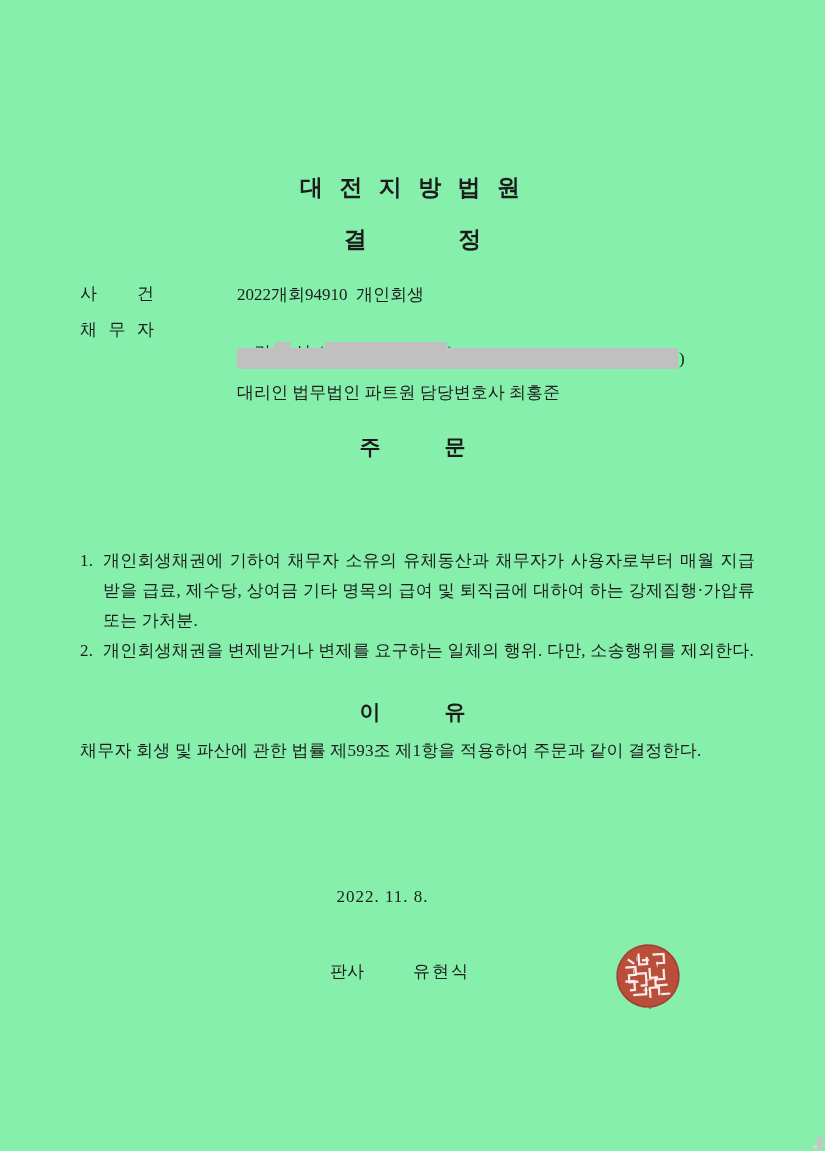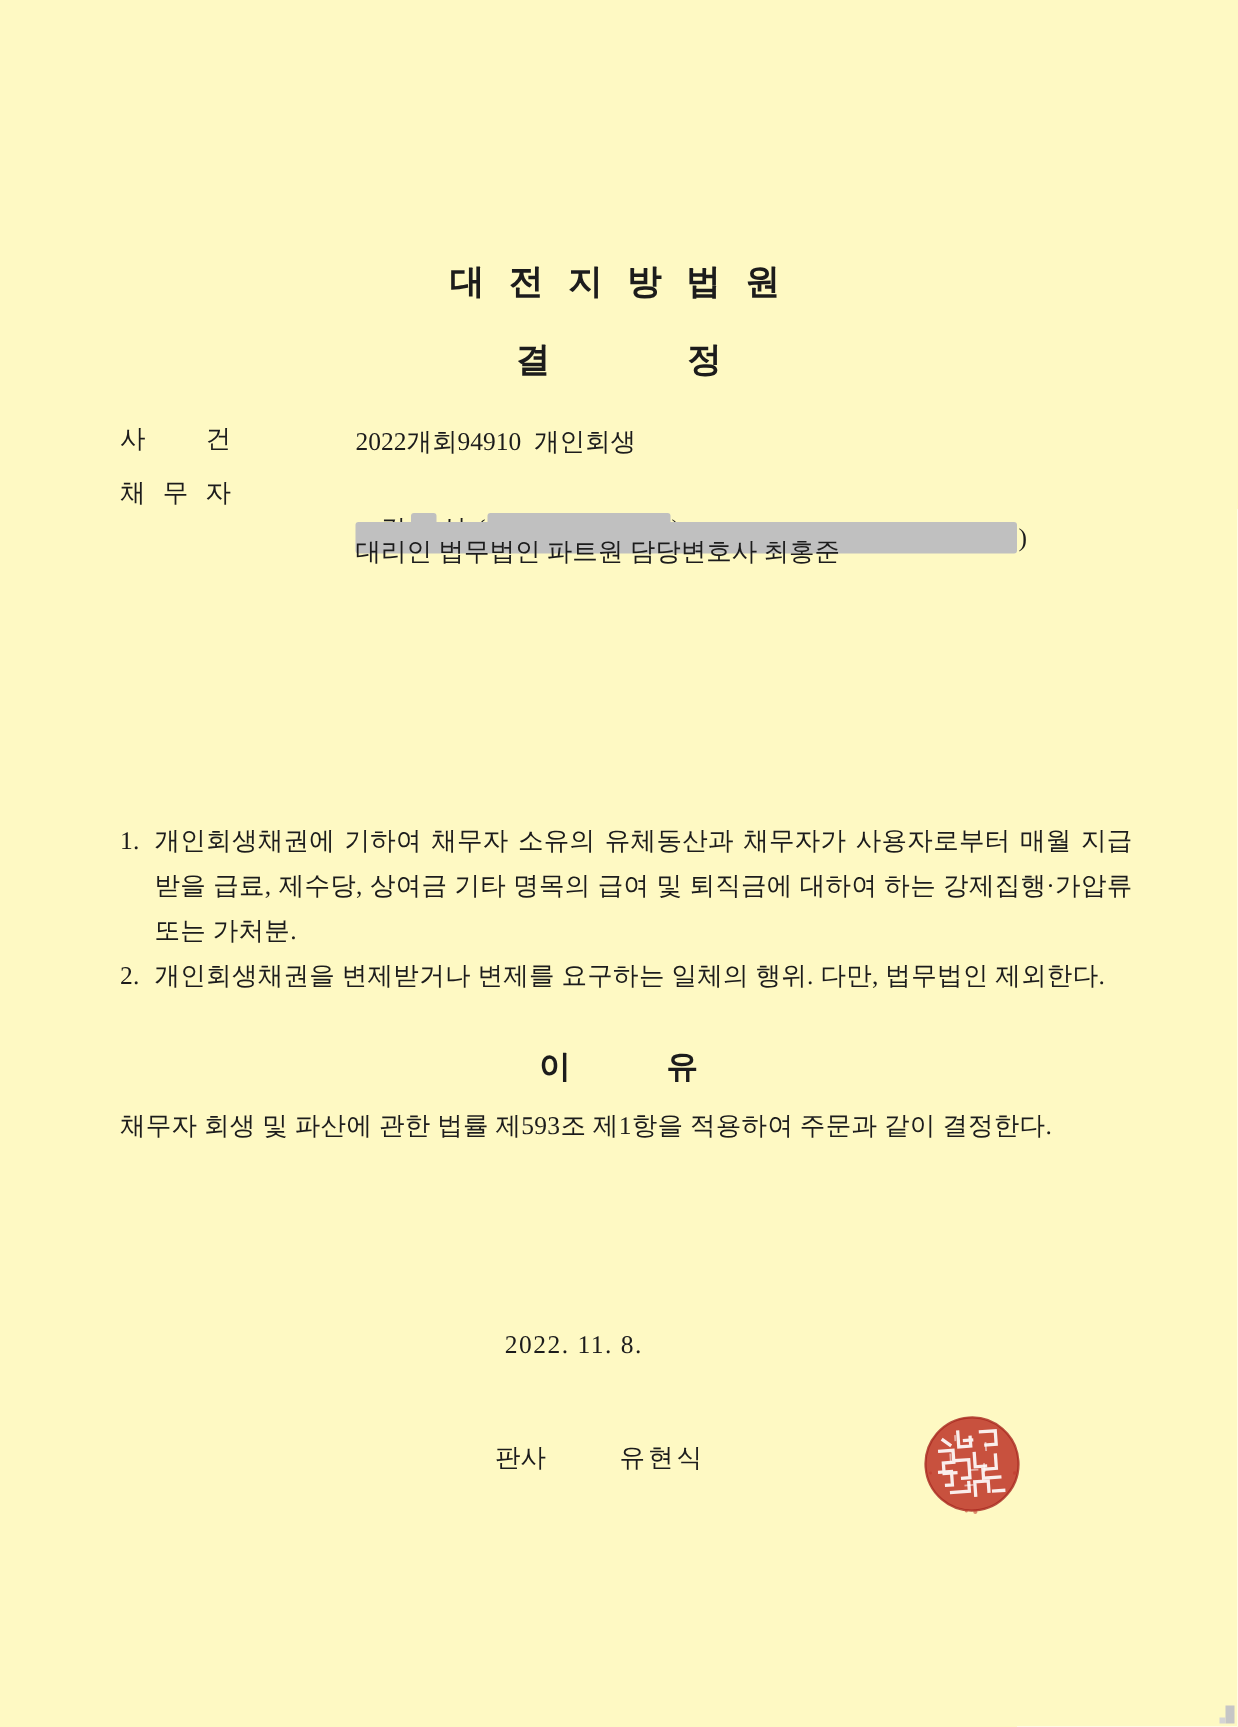--- a/index.html
+++ b/index.html
@@ -1,20 +1,20 @@
 <!DOCTYPE html>
 <html lang="ko"><head>
 <meta charset="utf-8">
 <style>
   html, body { margin: 0; padding: 0; background: #ffffff; }
   .page {
     position: relative;
     width: 825px;
     height: 1151px;
-    background: #fef9c3;
+    background: #86efac;
     overflow: hidden;
     font-family: "Liberation Serif", "DejaVu Serif", serif;
     color: #1c1c1c;
   }
   
   .heading {
     position: absolute;
     left: 0;
     width: 825px;
     text-align: center;
@@ -47,21 +47,21 @@
     font-size: 17px;
     line-height: 22px;
     white-space: pre;
     text-align: center;
   }
   .case-label  { top: 284px; }
   .case-value  { top: 284px; }
   .debtor-label{ top: 320px; }
   .debtor-line1{ top: 320px; }
   .debtor-line2{ top: 348px; display: flex; align-items: flex-start; }
-  .debtor-line3{ top: 357px; }
+  .debtor-line3{ top: 382px; }
 
   .redact {
     display: inline-block;
     background: #c0c0c0;
     border-radius: 2px;
     vertical-align: -3px;
   }
   .redact-small { width: 17px;  height: 19px; margin: 0 3px; }
   .redact-mid   { width: 122px; height: 19px; margin: 0 1px; }
   .redact-long  { width: 441px; height: 21px; margin-right: 1px; }
@@ -136,30 +136,31 @@
   <div class="info-line debtor-line1">
     <span>강</span><span class="redact redact-small"></span><span>석</span><span class="paren-open">(</span><span class="redact redact-mid"></span><span>)</span>
   </div>
 
   <div class="info-line debtor-line2">
     <span class="redact redact-long"></span><span>)</span>
   </div>
 
   <div class="info-line debtor-line3">대리인 법무법인 파트원 담당변호사 최홍준</div>
 
+  <div class="heading sect-heading order-heading">주 문</div>
 
 
   <div class="para order-list">
     <div class="order-item">
       <span class="item-no">1.</span>
       <span>개인회생채권에 기하여 채무자 소유의 유체동산과 채무자가 사용자로부터 매월 지급받을 급료, 제수당, 상여금 기타 명목의 급여 및 퇴직금에 대하여 하는 강제집행·가압류 또는 가처분.</span>
     </div>
     <div class="order-item">
       <span class="item-no">2.</span>
-      <span>개인회생채권을 변제받거나 변제를 요구하는 일체의 행위. 다만, 법무법인 제외한다.</span>
+      <span>개인회생채권을 변제받거나 변제를 요구하는 일체의 행위. 다만, 소송행위를 제외한다.</span>
     </div>
   </div>
 
   <div class="heading sect-heading reason-heading">이 유</div>
   <div class="para reason-text">채무자 회생 및 파산에 관한 법률 제593조 제1항을 적용하여 주문과 같이 결정한다.</div>
 
   <div class="date-line">2022. 11. 8.</div>
 
   <div class="judge-line">
     <span>판사</span><span class="judge-name">유현식</span>

